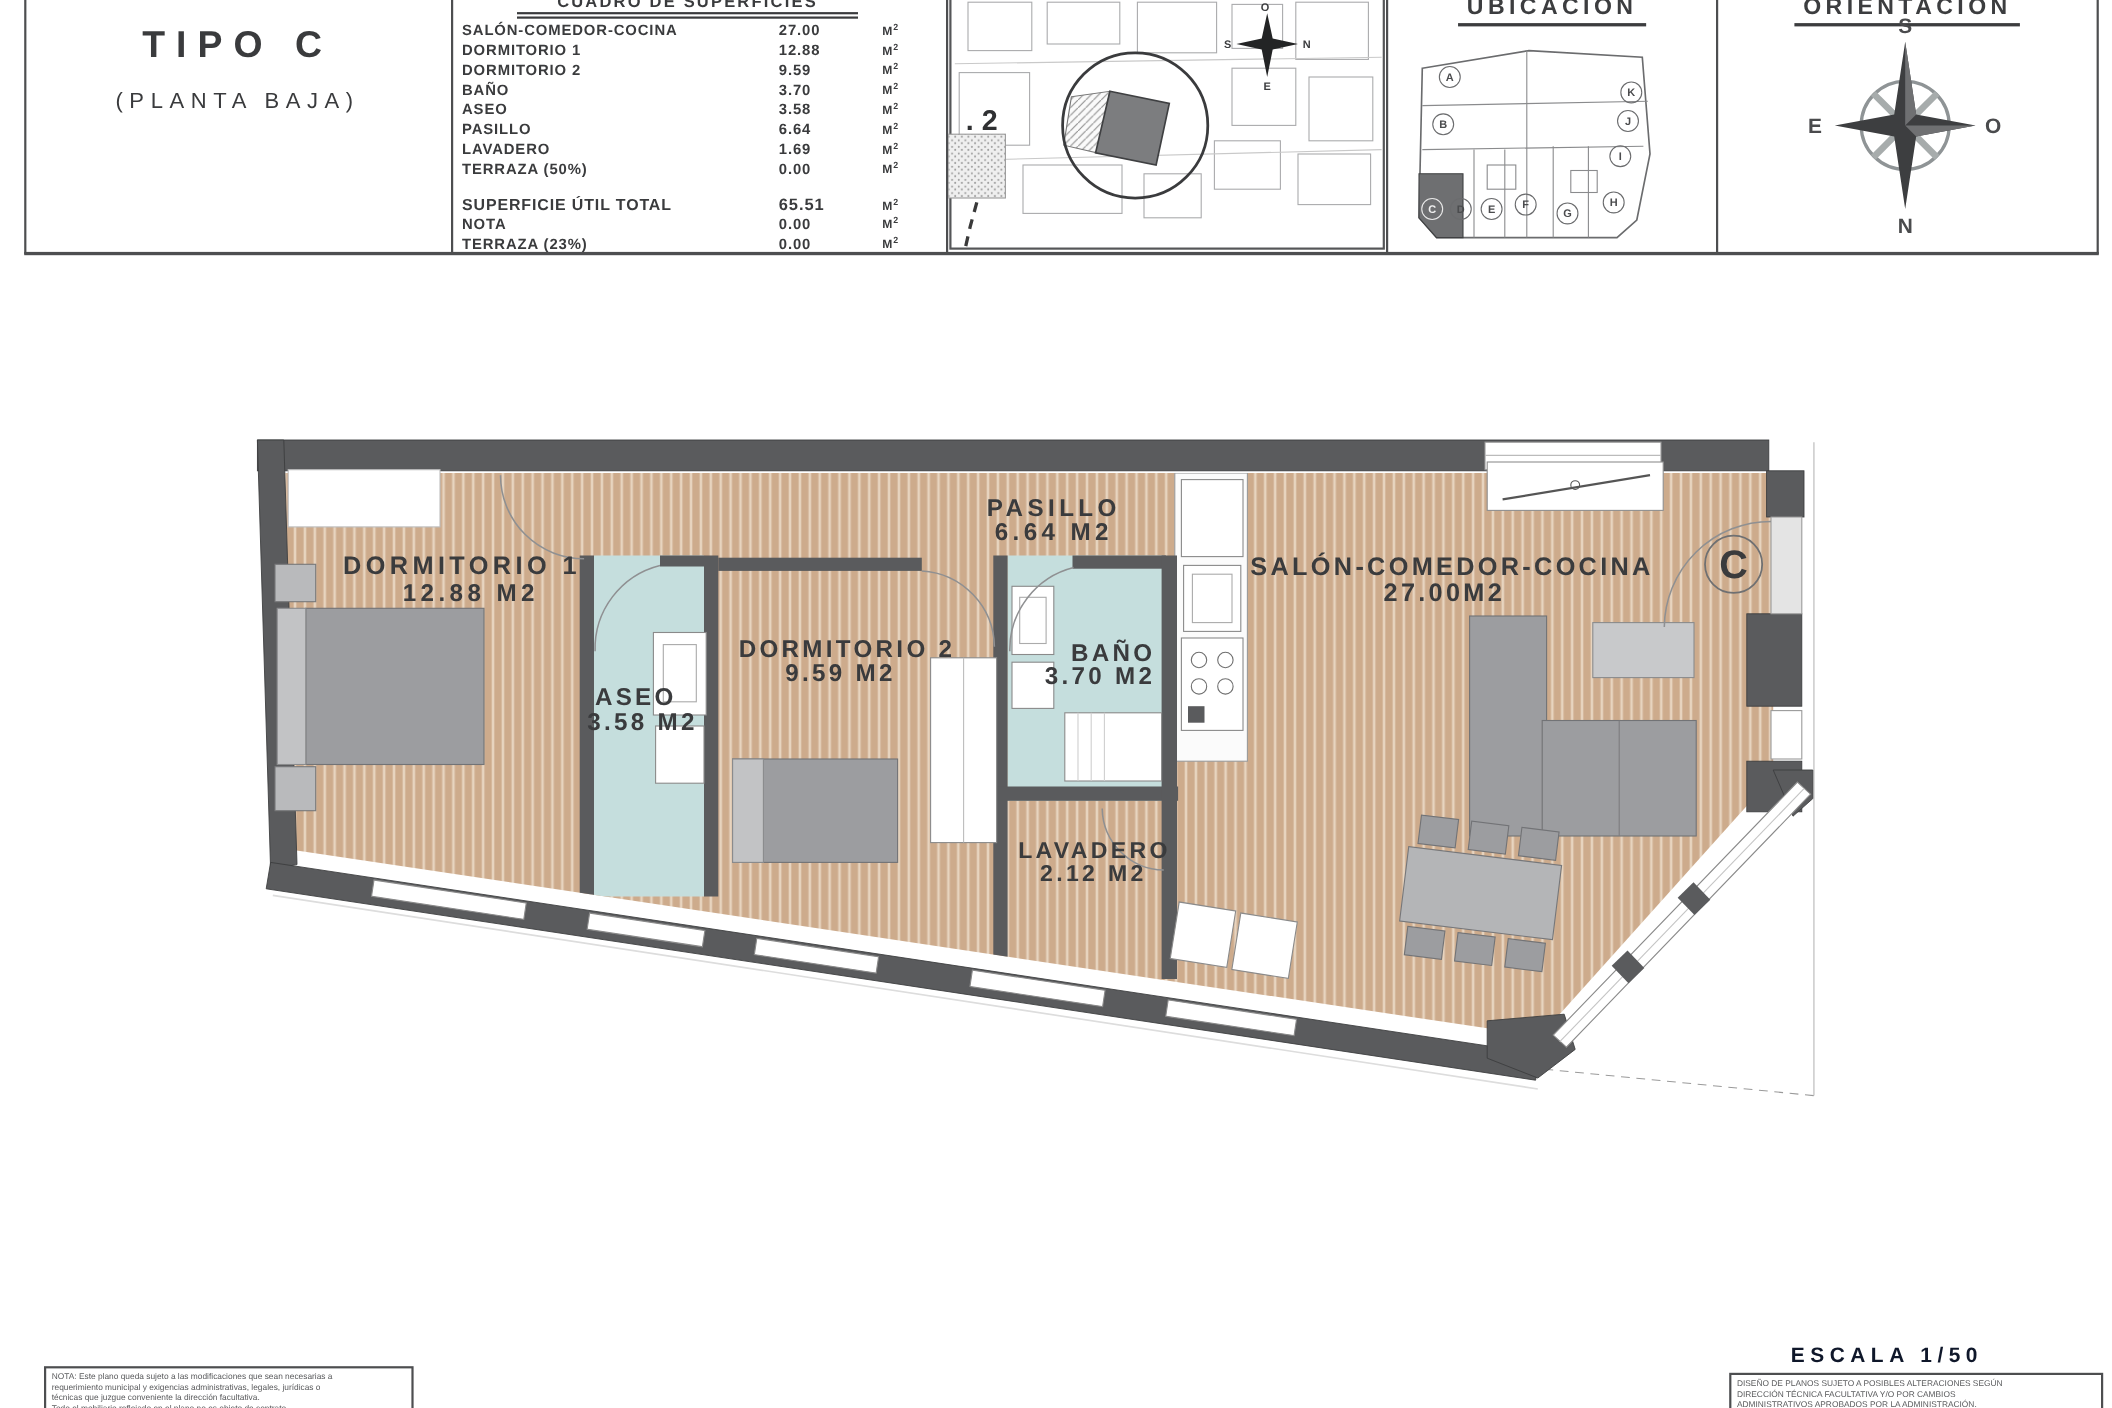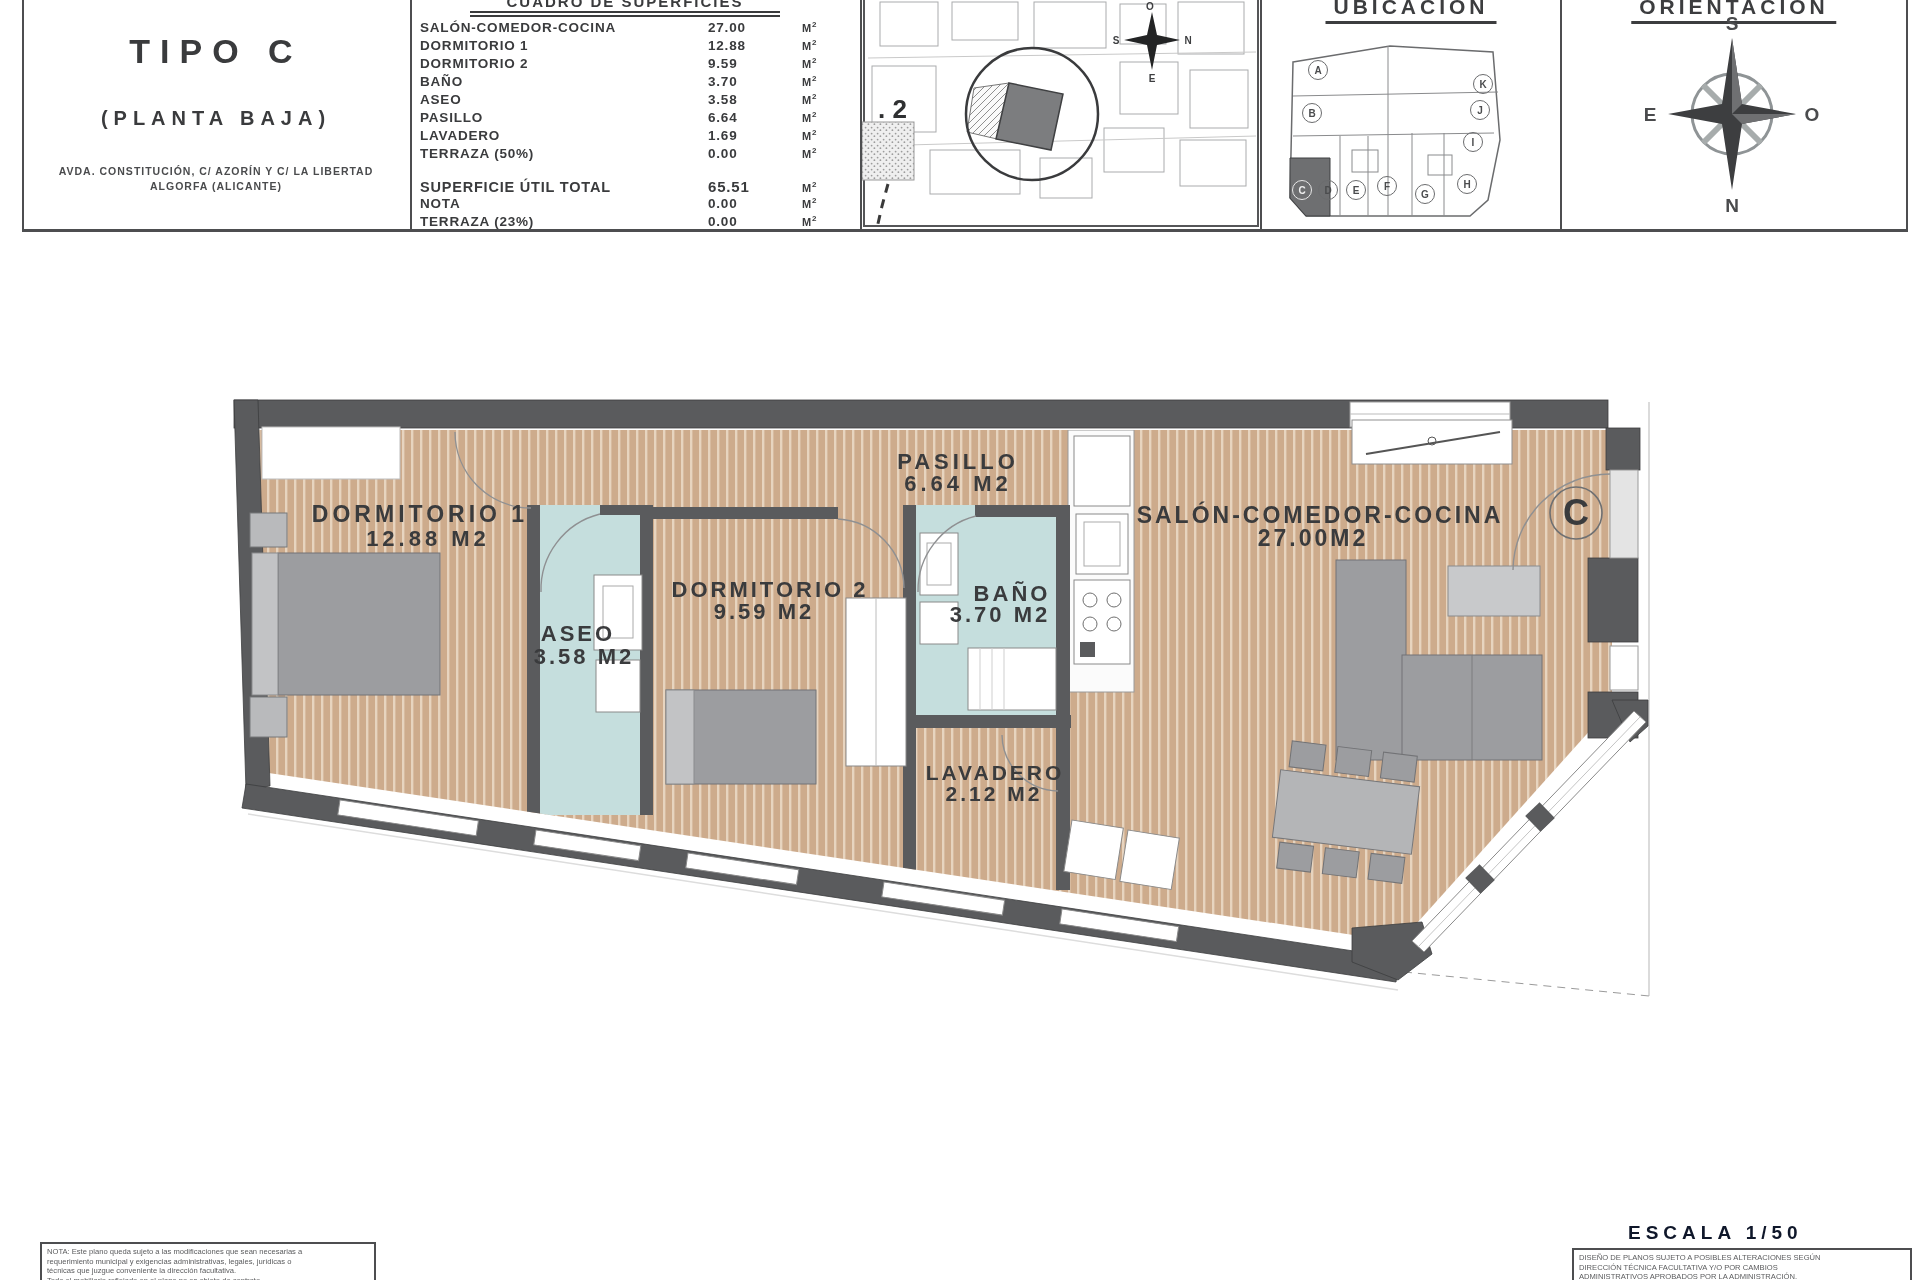--- a/index.html
+++ b/index.html
@@ -6,22 +6,22 @@
   body{
     width:1920px;height:1280px;position:relative;overflow:hidden;
     background:#ffffff;color:#333;
     font-family:"Liberation Sans",sans-serif;
   }
   .abs{position:absolute}
   
   .vdiv{position:absolute;top:0;width:2px;height:231px;background:#4d4e50}
   .hdr-bottom{position:absolute;left:22px;top:229px;width:1886px;height:3px;background:#4d4e50}
   .title-panel{position:absolute;left:24px;top:0;width:384px;height:229px;text-align:center}
-  .tp-title{margin-top:32px;font-size:34px;font-weight:bold;letter-spacing:10px;color:#3a3b3d}
-  .tp-sub{margin-top:36px;font-size:20px;font-weight:bold;letter-spacing:6px;color:#3a3b3d}
+  .tp-title{margin-top:22px;font-size:34px;font-weight:bold;letter-spacing:10px;color:#3a3b3d}
+  .tp-sub{margin-top:20px;font-size:20px;font-weight:normal;letter-spacing:6px;color:#3a3b3d}
   .tp-addr{margin-top:34px;font-size:10.5px;font-weight:bold;letter-spacing:1px;color:#4a4b4d;line-height:15px}
   .stable{position:absolute;left:420px;top:20px;width:418px;font-weight:bold;color:#3a3b3d}
   .stable-title{position:absolute;left:470px;top:-7px;width:310px;text-align:center;
     font-size:15px;font-weight:bold;letter-spacing:2px;color:#3a3b3d;
     border-bottom:6px double #3a3b3d;padding-bottom:1px}
   .srow{display:flex;align-items:baseline;height:18px;font-size:13.5px;letter-spacing:0.8px}
   .srow .lab{flex:1;white-space:nowrap}
   .srow .val{width:88px;text-align:left;font-variant-numeric:tabular-nums}
   .srow .unit{width:36px;padding-left:6px;font-size:11px}
   .srow .unit sup{font-size:8px}
@@ -49,24 +49,20 @@
   <div class="vdiv" style="left:410px"></div>
   <div class="vdiv" style="left:860px"></div>
   <div class="vdiv" style="left:1260px"></div>
   <div class="vdiv" style="left:1560px"></div>
   <div class="vdiv" style="left:1906px"></div>
   <div class="hdr-bottom"></div>
 
   <div class="title-panel">
     <div class="tp-title">TIPO C</div>
     <div class="tp-sub">(PLANTA BAJA)</div>
-    <div class="tp-addr">
-      <div>AVDA. CONSTITUCIÓN, C/ AZORÍN Y C/ LA LIBERTAD</div>
-      <div>ALGORFA (ALICANTE)</div>
-    </div>
   </div>
 
   <div class="stable-title">CUADRO DE SUPERFICIES</div>
   <div class="stable">
     <div class="srow">
       <span class="lab">SALÓN-COMEDOR-COCINA</span>
       <span class="val">27.00</span>
       <span class="unit"><span>M</span><sup>2</sup></span>
     </div>
     <div class="srow">

